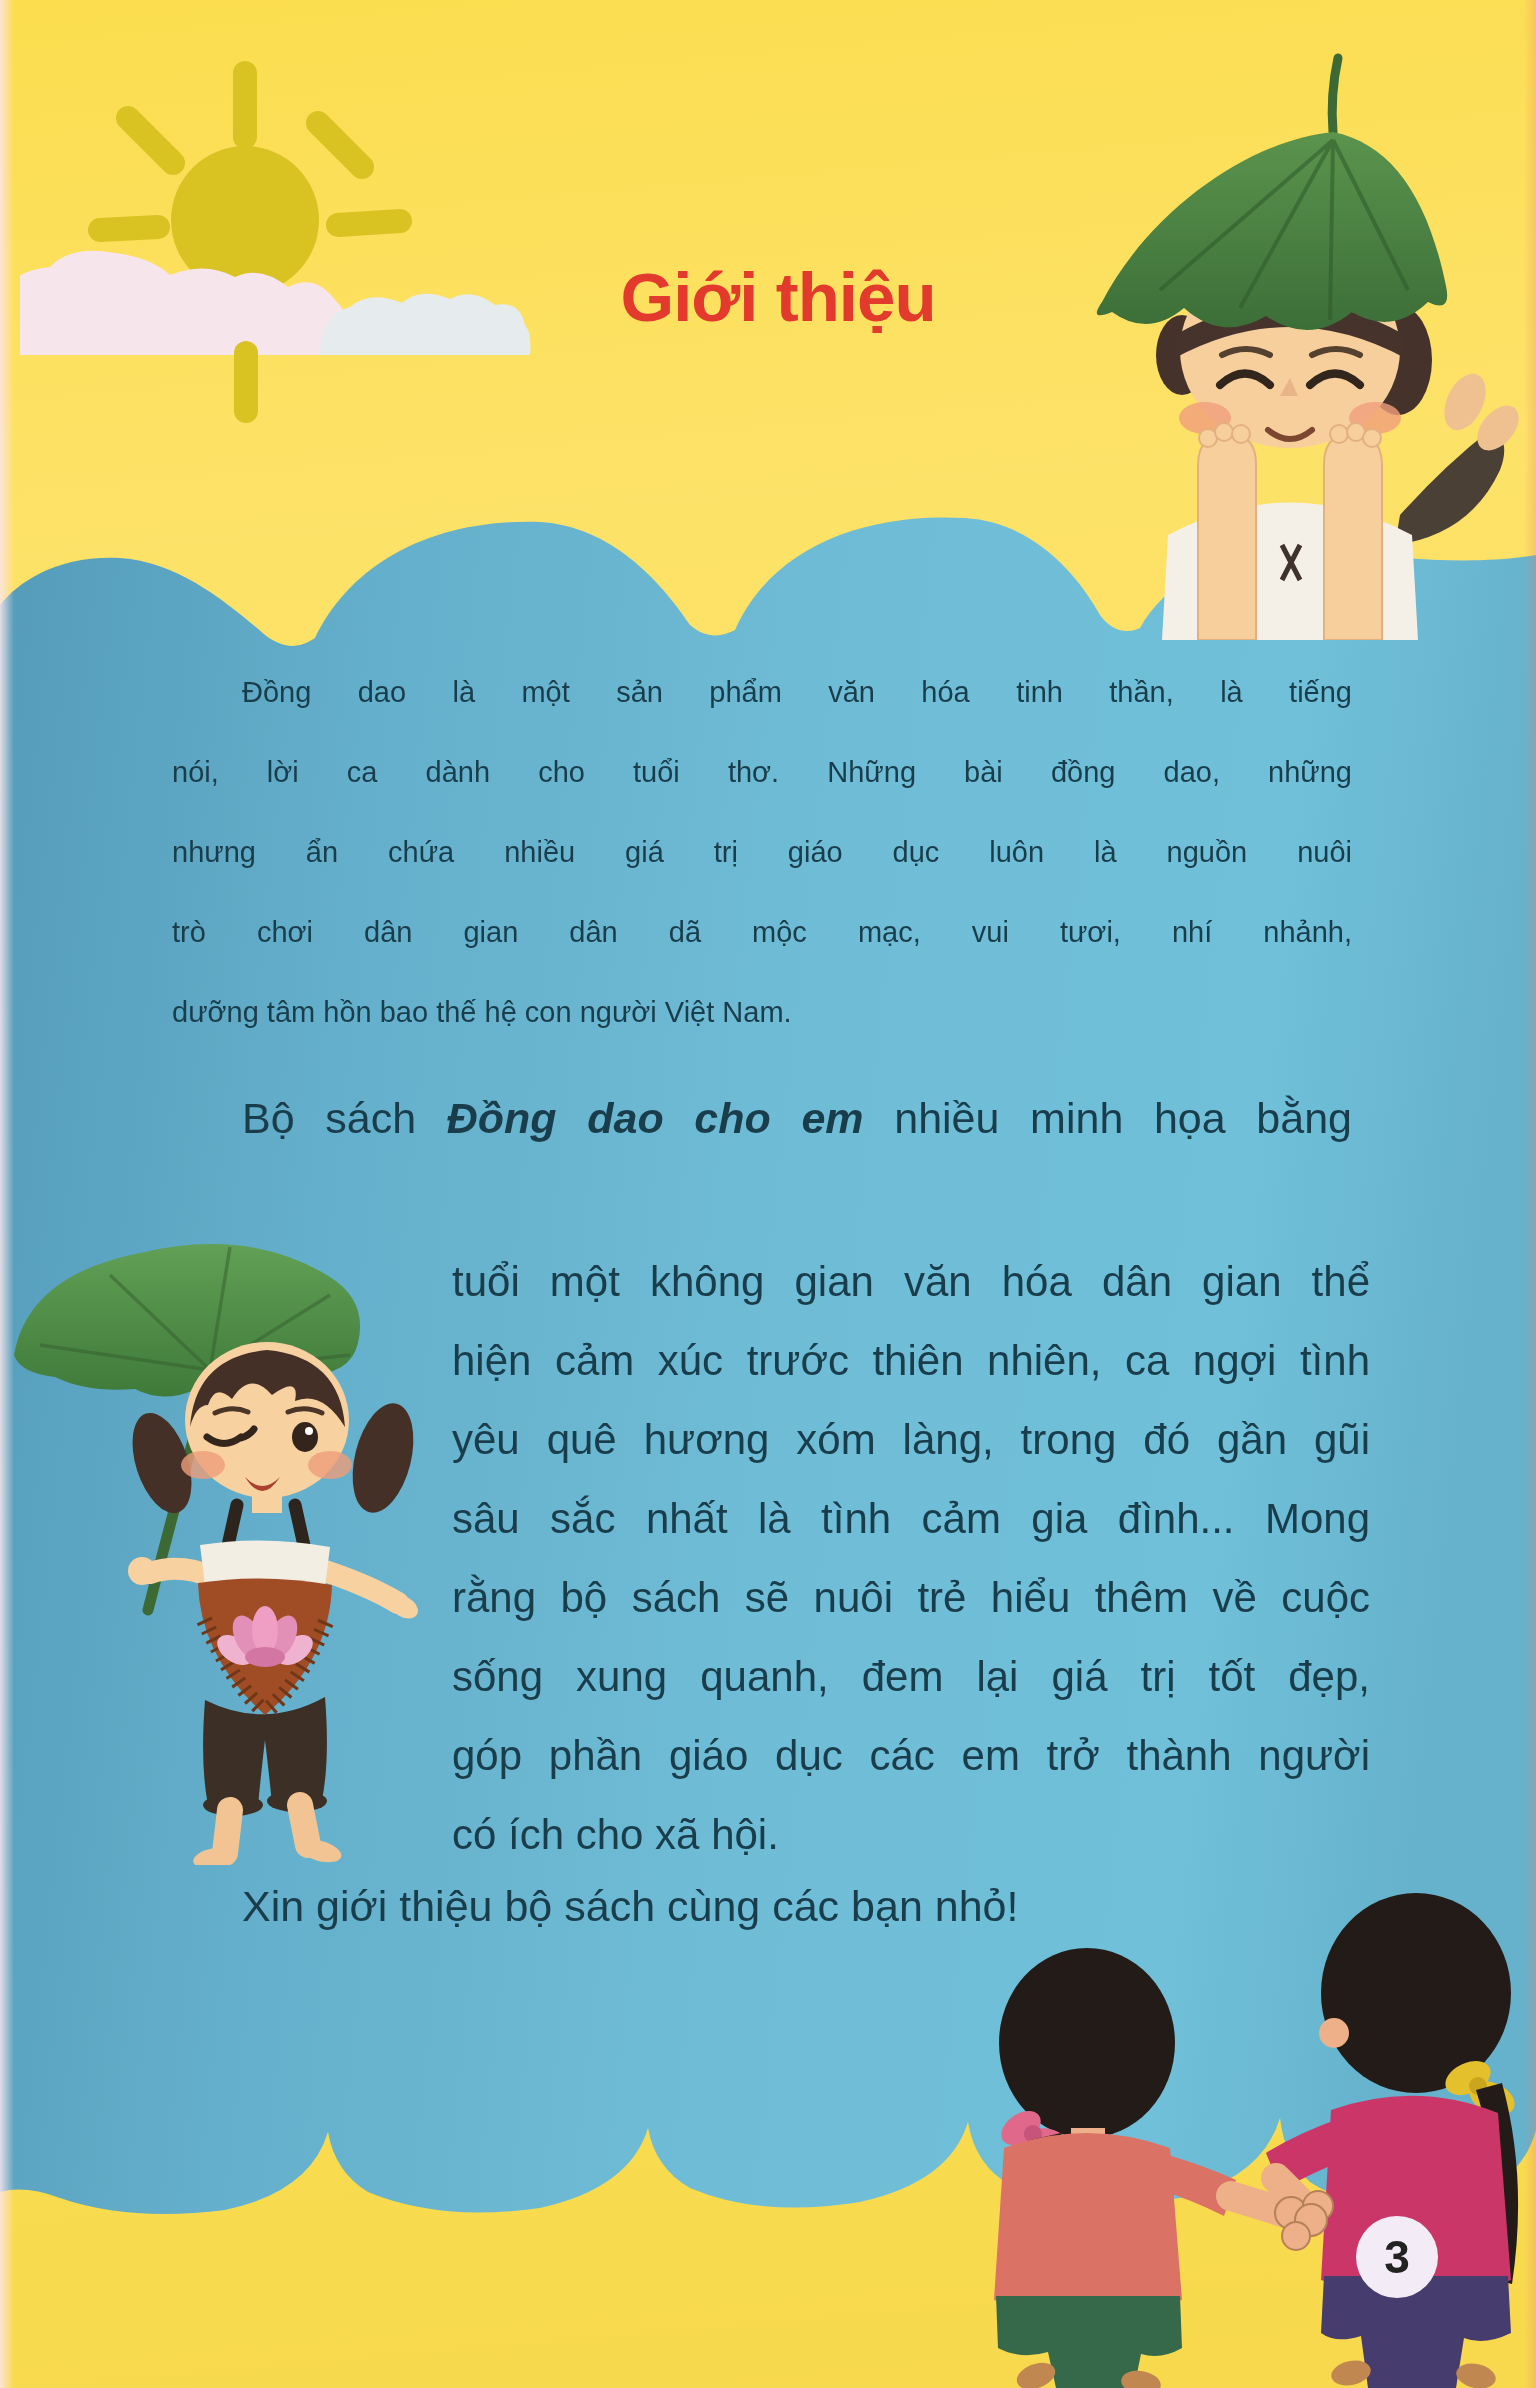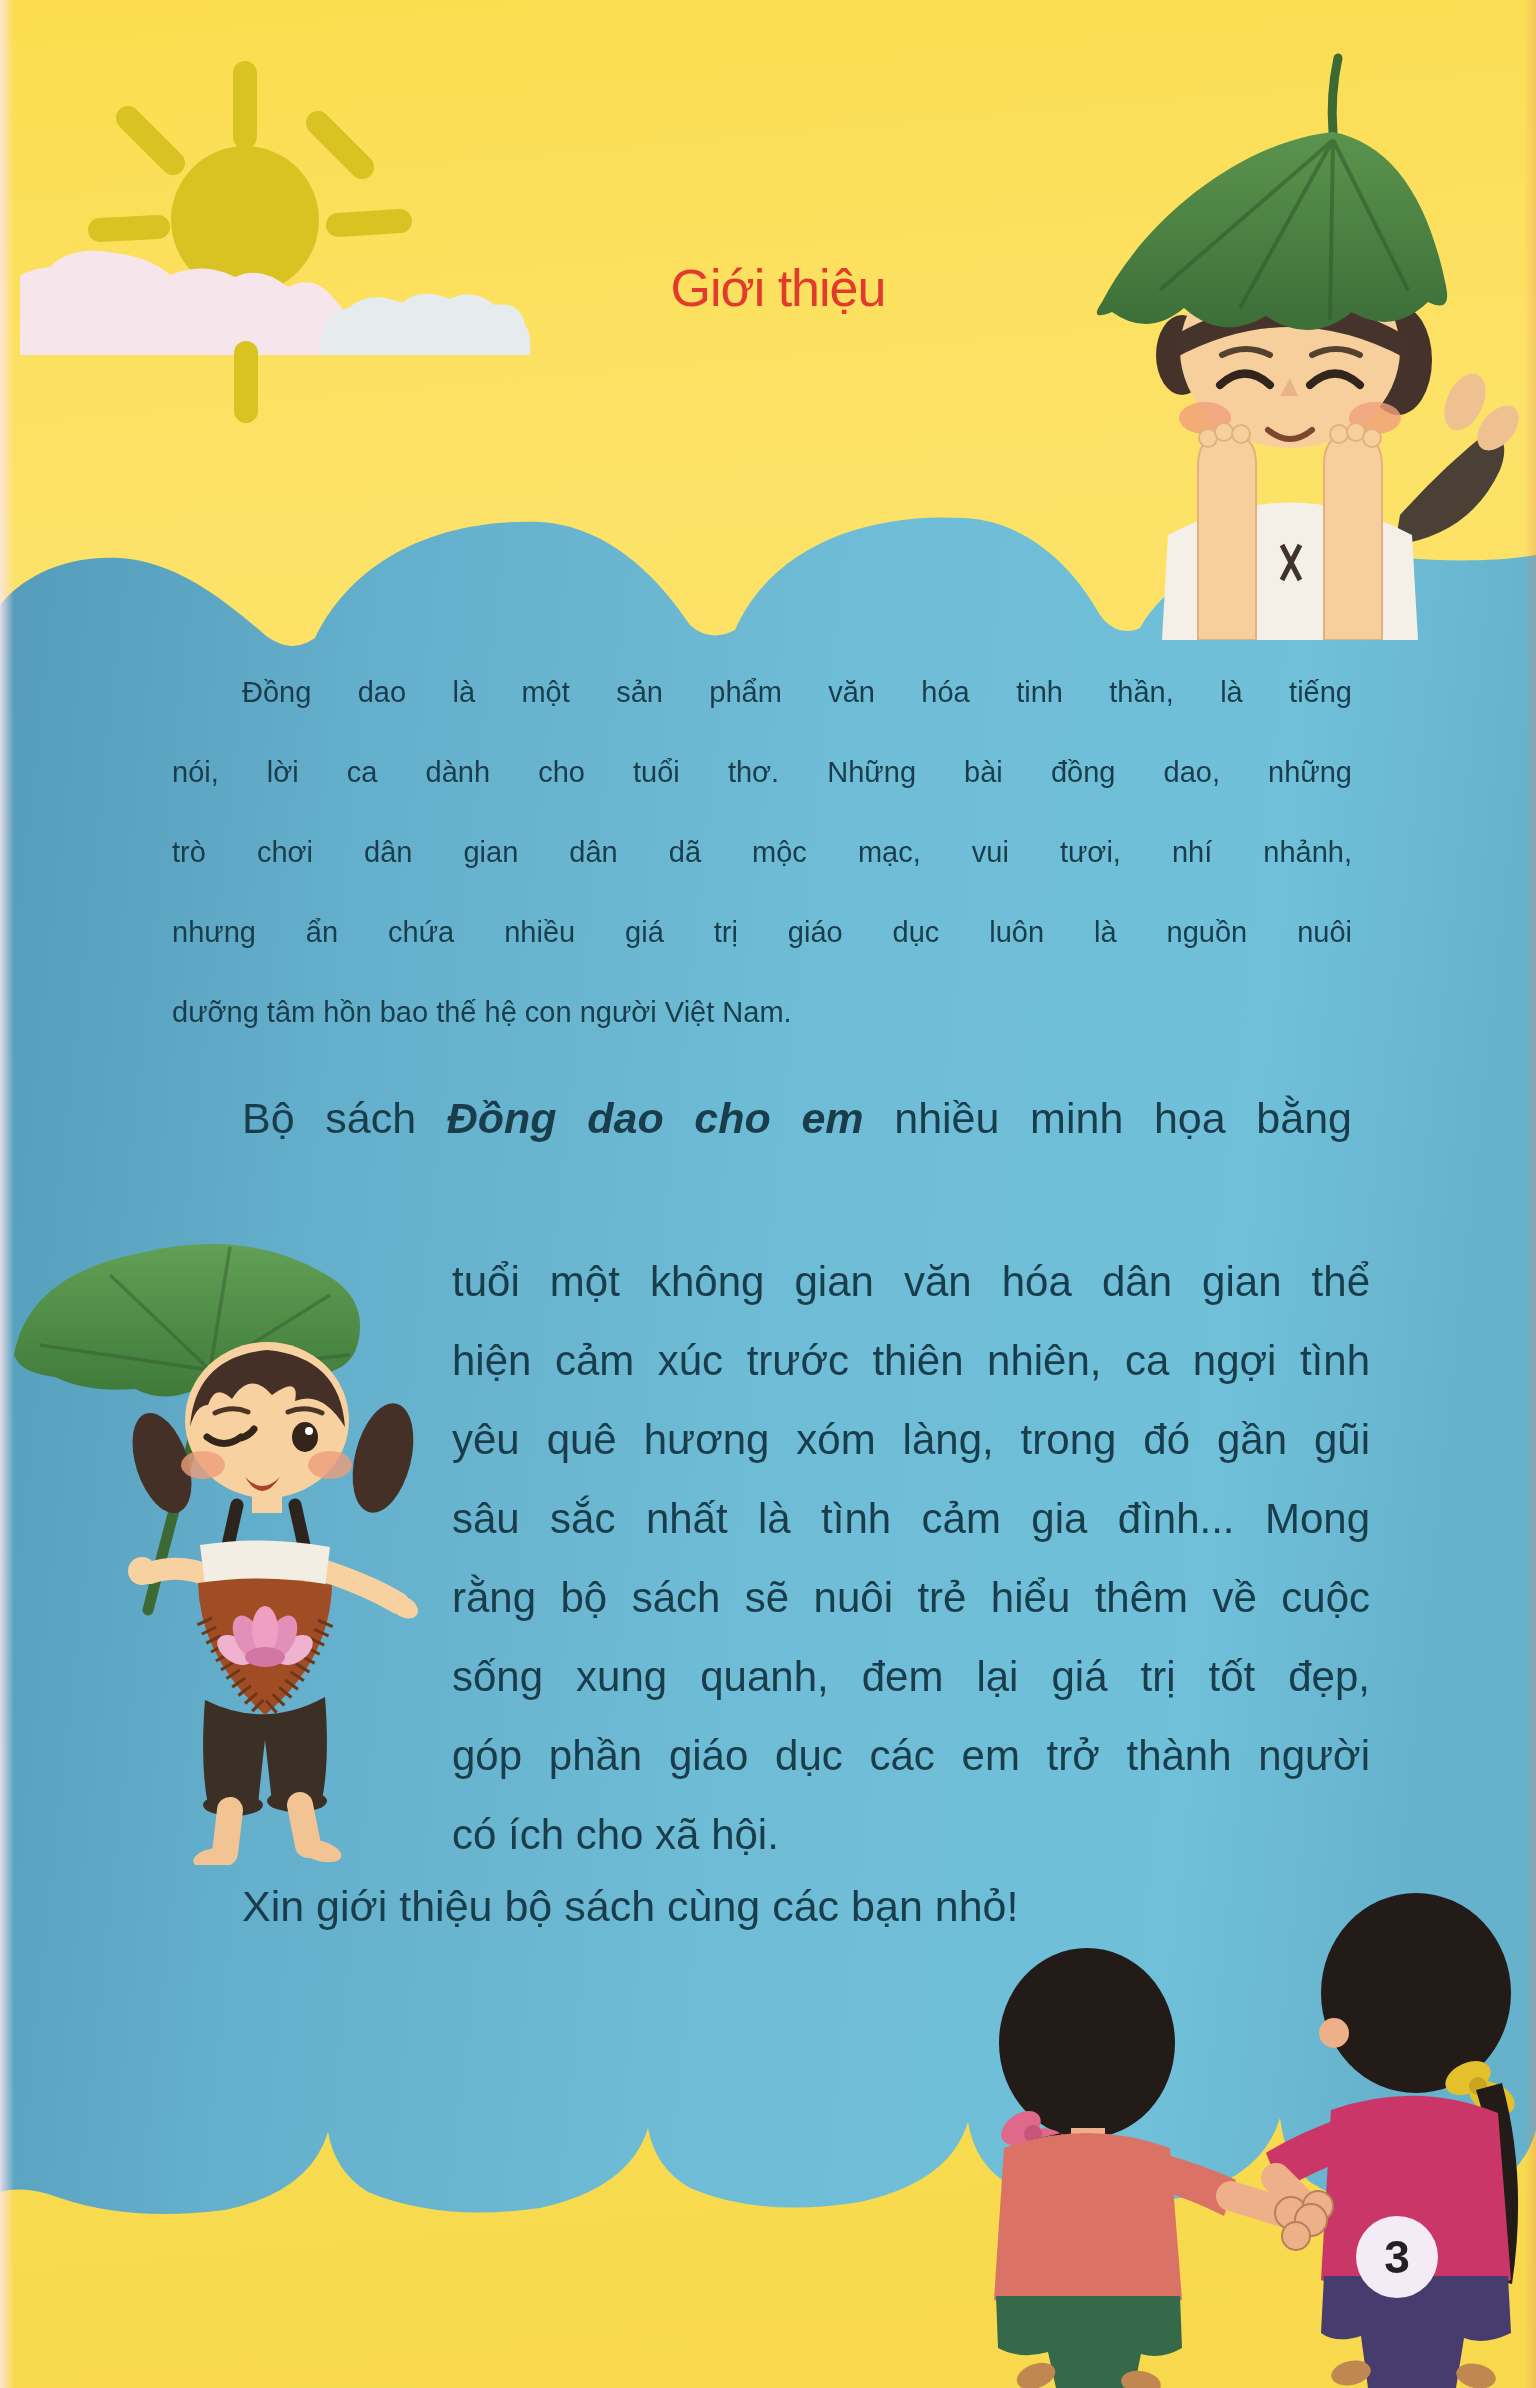--- a/index.html
+++ b/index.html
@@ -4,21 +4,21 @@
 <style>
   html,body{margin:0;padding:0;}
   body{width:1536px;height:2388px;font-family:"Liberation Sans","DejaVu Sans",sans-serif;}
   #page{position:relative;width:1536px;height:2388px;overflow:hidden;
         background:linear-gradient(175deg,#fbdd4e 0%,#fde269 22%,#fce15f 45%,#fadd52 70%,#f8d94e 100%);}
   .abs{position:absolute;}
   
   .edge-left{left:0;top:0;width:14px;height:2388px;background:linear-gradient(90deg,rgba(252,230,236,.85),rgba(252,230,236,0));z-index:40;pointer-events:none;}
   .edge-right{right:0;top:0;width:12px;height:2388px;background:linear-gradient(270deg,rgba(226,130,96,.28),rgba(226,130,96,0));z-index:40;pointer-events:none;}
   
-  .title{left:548px;top:258px;width:460px;font-size:52px;font-weight:400;letter-spacing:-1px;color:#e23a2c;z-index:6;text-align:center;}
+  .title{left:548px;top:258px;width:460px;font-size:69px;font-weight:700;letter-spacing:-1px;color:#e23a2c;z-index:6;text-align:center;}
   
   .panel{left:0;top:510px;z-index:2;}
   
   .txt{color:#1a3d4b;z-index:5;}
   .blockA{left:172px;top:652px;width:1180px;font-size:29px;line-height:80px;}
   .blockA2{left:172px;top:1078px;width:1180px;font-size:43px;line-height:80px;}
   .blockB{left:432px;top:1242px;width:918px;font-size:42px;line-height:79px;margin-left:20px;}
   .blockC{left:172px;top:1866px;width:1180px;font-size:43px;line-height:80px;}
   .sig{left:540px;top:1998px;width:500px;font-size:44px;font-weight:700;text-align:center;}
   .ln{text-align:justify;text-align-last:justify;white-space:nowrap;}
@@ -74,22 +74,22 @@
       Q 1520,1680 1440,1695 Q 1360,1705 1310,1672 Q 1285,1650 1280,1608
       Q 1262,1668 1180,1688 Q 1080,1705 1010,1675 Q 975,1655 968,1612
       Q 950,1672 860,1692 Q 760,1708 690,1678 Q 655,1658 648,1618
       Q 630,1678 540,1698 Q 440,1712 368,1682 Q 335,1662 328,1622
       Q 310,1682 225,1700 Q 130,1712 60,1688 Q 25,1675 0,1682 Z"></path>
   </svg>
 
   <div class="abs txt blockA">
     <div class="ln indent">Đồng dao là một sản phẩm văn hóa tinh thần, là tiếng</div>
     <div class="ln">nói, lời ca dành cho tuổi thơ. Những bài đồng dao, những</div>
+    <div class="ln">nhưng ẩn chứa nhiều giá trị giáo dục luôn là nguồn nuôi</div>
     <div class="ln">trò chơi dân gian dân dã mộc mạc, vui tươi, nhí nhảnh,</div>
-    <div class="ln">nhưng ẩn chứa nhiều giá trị giáo dục luôn là nguồn nuôi</div>
     <div class="ln last">dưỡng tâm hồn bao thế hệ con người Việt Nam.</div>
   </div>
 
   <div class="abs txt blockA2">
     <div class="ln indent"><span>Bộ sách </span><span class="book-title">Đồng dao cho em</span><span> nhiều minh họa bằng</span></div>
   </div>
 
   <div class="abs txt blockB">
     <div class="ln">tuổi một không gian văn hóa dân gian thể</div>
     <div class="ln">hiện cảm xúc trước thiên nhiên, ca ngợi tình</div>

